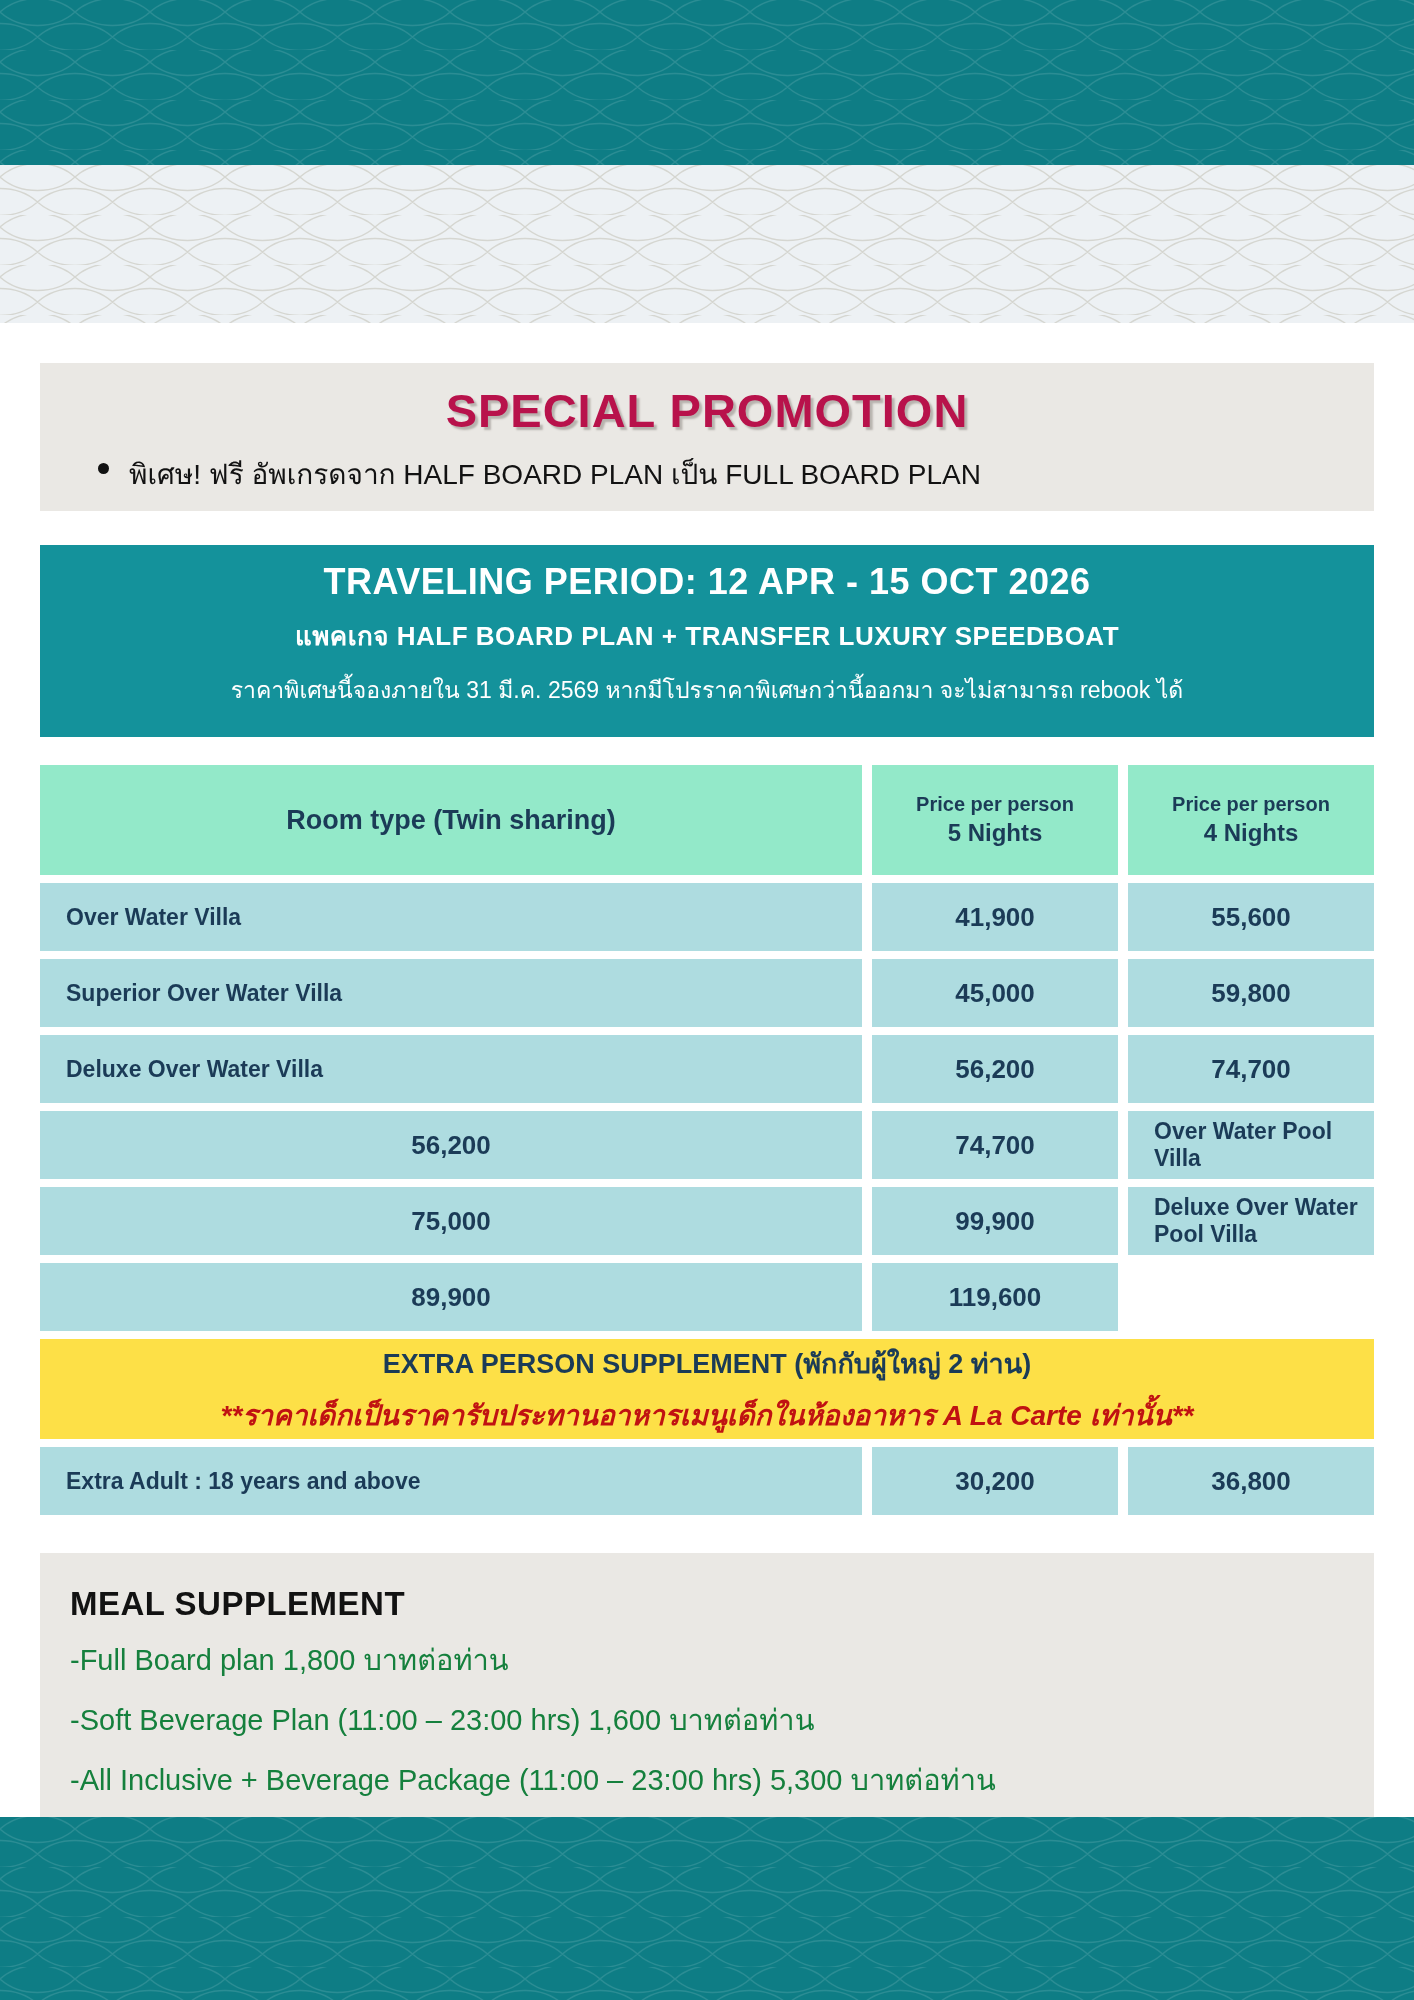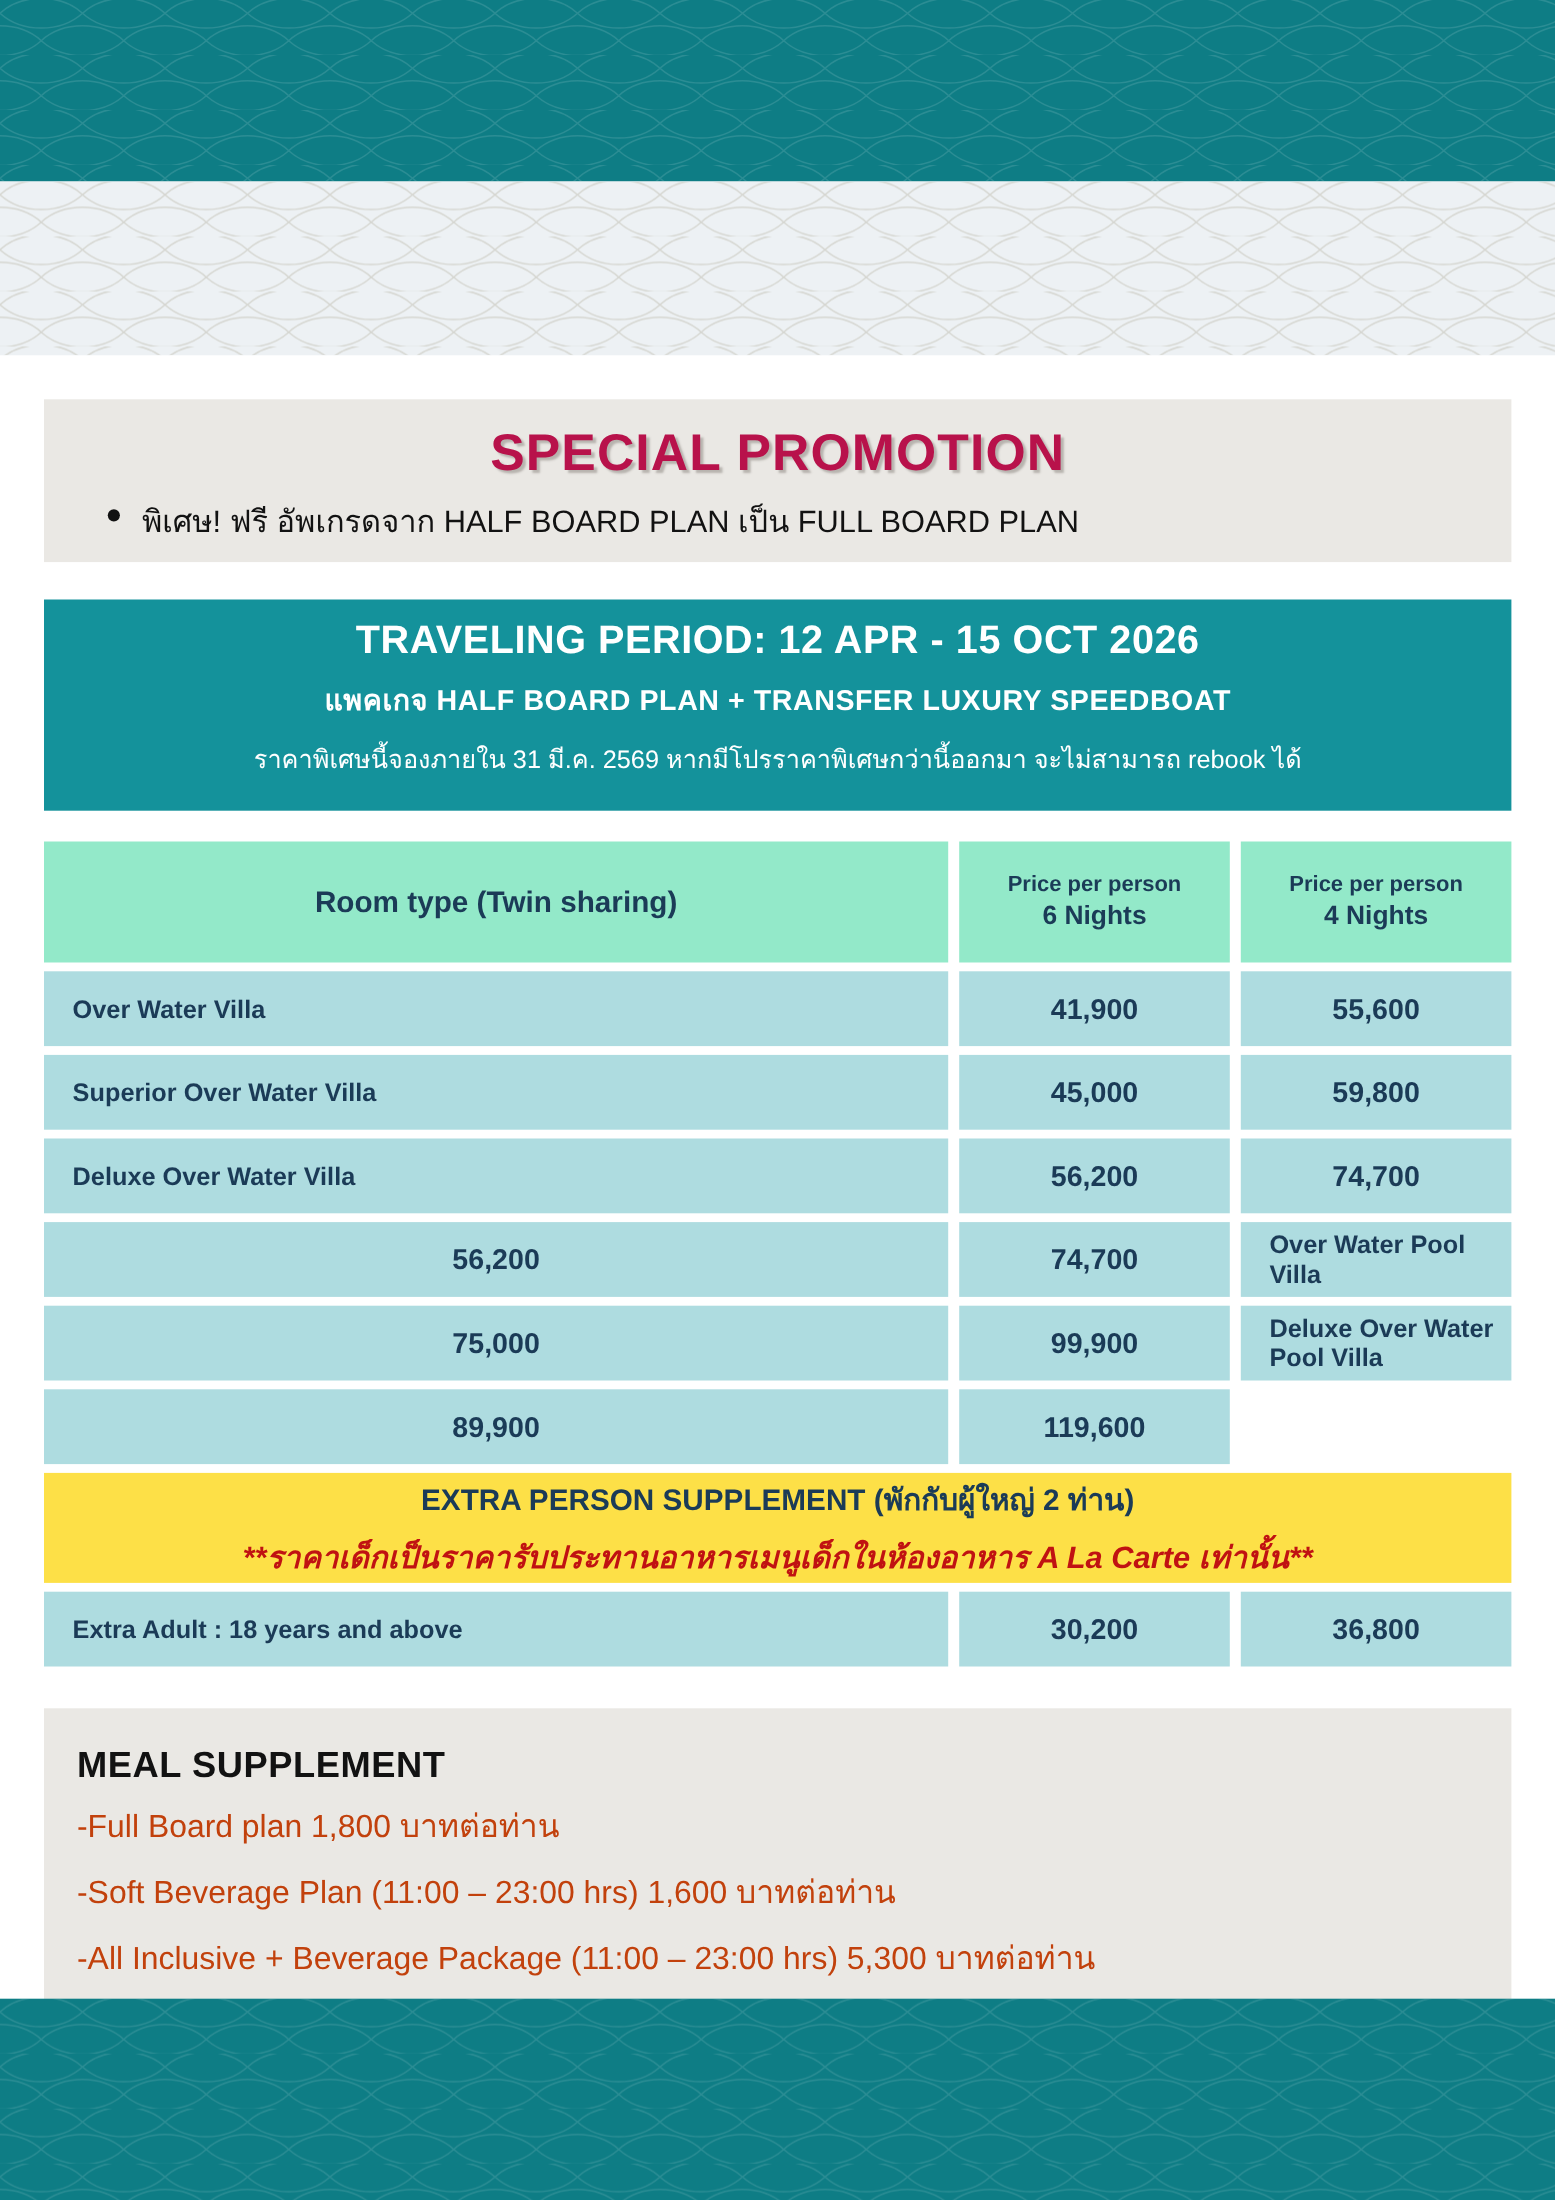--- a/index.html
+++ b/index.html
@@ -88,21 +88,21 @@
   .cell.banner .b1{font-size:27px;font-weight:bold;color:#1b3b57;}
   .cell.banner .b2{font-size:28px;font-weight:bold;color:#c01212;margin-top:8px;font-style:italic;}
   
   .meal-box{
     box-sizing:border-box;
     margin:38px 40px 0 40px;
     background:#eae8e4;
     padding:32px 30px 30px 30px;
   }
   .meal-title{font-size:33px;font-weight:bold;color:#121212;letter-spacing:.5px;margin:0 0 12px 0;}
-  .meal-line{font-size:29px;color:#c2410c;margin:14px 0 0 0;}
+  .meal-line{font-size:29px;color:#15803d;margin:14px 0 0 0;}
 </style>
 </head>
 <body>
 
 <div class="page">
 
   <div class="banner-top">
     <svg class="wave-svg" xmlns="http://www.w3.org/2000/svg">
       <defs>
         <pattern id="wavesTop" width="150" height="50" patternUnits="userSpaceOnUse">
@@ -140,21 +140,21 @@
     <p class="period-line3">ราคาพิเศษนี้จองภายใน 31 มี.ค. 2569 หากมีโปรราคาพิเศษกว่านี้ออกมา จะไม่สามารถ rebook ได้</p>
   </div>
 
   <div class="price-table">
 
     <div class="cell head">
       <span class="room-head">Room type (Twin sharing)</span>
     </div>
     <div class="cell head">
       <span class="p-label">Price per person</span>
-      <span class="p-nights">6 Nights</span>
+      <span class="p-nights">5 Nights</span>
     </div>
     <div class="cell head">
       <span class="p-label">Price per person</span>
       <span class="p-nights">4 Nights</span>
     </div>
 
     <div class="cell data name">Over Water Villa</div>
     <div class="cell data price">41,900</div>
     <div class="cell data price">55,600</div>
 

